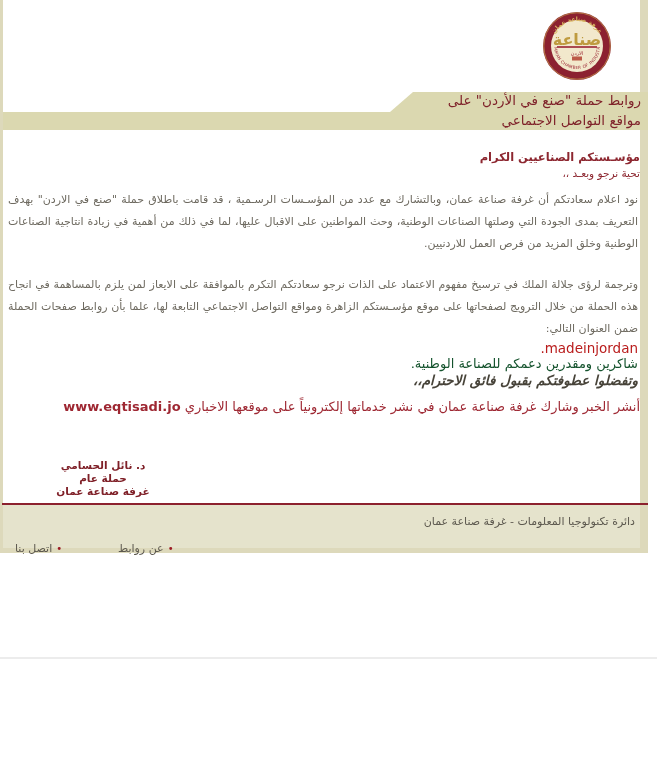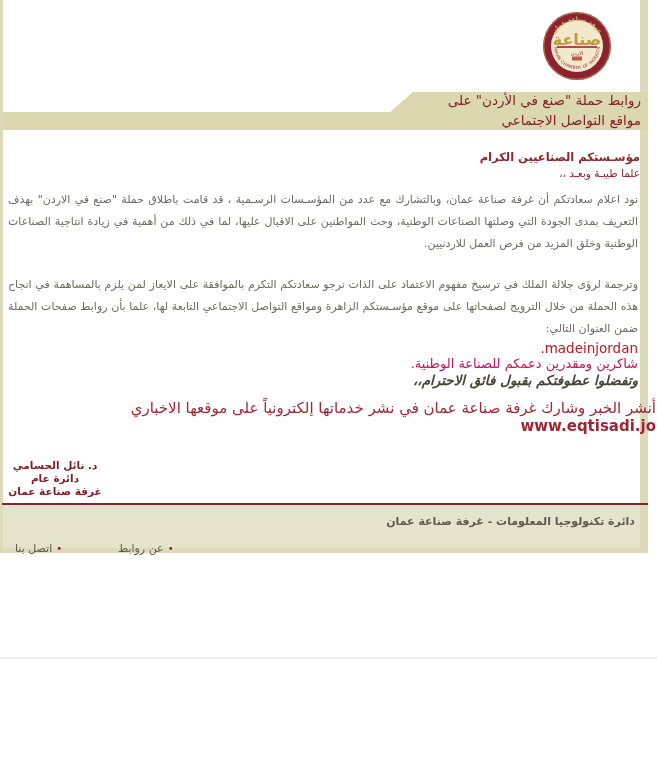--- a/index.html
+++ b/index.html
@@ -31,35 +31,35 @@
   
   .salutation{position:absolute;right:17px;top:150px;direction:rtl;color:#8d2730;font-size:11.5px;font-weight:bold;}
   .greeting{position:absolute;right:17px;top:167px;direction:rtl;color:#8d2730;font-size:10.5px;}
   .para{
     position:absolute;left:8px;right:19px;direction:rtl;text-align:justify;
     color:#6e6a60;font-size:11px;line-height:22px;
   }
   .para1{top:189px;height:90px;overflow:hidden;}
   .para2{top:274px;height:68px;overflow:hidden;}
   .campaign{position:absolute;right:19px;top:340px;direction:rtl;color:#b91c1c;font-size:13.5px;}
-  .thanks{position:absolute;right:19px;top:356px;direction:rtl;color:#be185d;font-size:13px;}
+  .thanks{position:absolute;right:19px;top:356px;direction:rtl;color:#14532d;font-size:13px;}
   .closing{position:absolute;right:19px;top:372px;direction:rtl;color:#474339;font-size:13.5px;font-weight:bold;font-style:italic;}
-  .news{position:absolute;right:1px;top:399px;direction:rtl;color:#9e2732;font-size:15px;}
+  .news{position:absolute;right:17px;top:399px;direction:rtl;color:#9e2732;font-size:13px;}
   .news .site{font-weight:bold;}
 
   
   .signature{
     position:absolute;left:4px;top:459px;width:102px;text-align:center;direction:rtl;
-    color:#7f2028;font-size:10.5px;line-height:13px;font-weight:bold;
+    color:#7f2028;font-size:10.5px;line-height:13px;font-weight:bold;padding-left:48px;
   }
 
   
   .hr-line{position:absolute;left:2px;top:503px;width:646px;height:2px;background:#8c212e;}
   .footer-band{position:absolute;left:3px;top:505px;width:637px;height:43px;background:#e5e3cc;}
-  .footer-dept{position:absolute;right:22px;top:515px;direction:rtl;color:#5c584e;font-size:11px;font-weight:bold;}
+  .footer-dept{position:absolute;right:22px;top:515px;direction:rtl;color:#5c584e;font-size:11px;}
   .footer-link{position:absolute;top:542px;direction:rtl;font-size:11px;color:#5c584e;cursor:pointer;white-space:nowrap;text-align:center;}
   .footer-link .bullet{color:#9b1b24;margin-left:4px;font-size:10px;}
   .link-about{left:118px;}
   .link-contact{left:15px;}
 
   .faint-line{position:absolute;left:0;top:657px;width:657px;height:2px;background:#ececec;}
 </style>
 </head>
 <body>
 
@@ -92,37 +92,37 @@
   </div>
 
   <div class="title-strip"></div>
   <div class="title-box"></div>
   <div class="title-text">
     <div>روابط حملة "صنع في الأردن" على</div>
     <div>مواقع التواصل الاجتماعي</div>
   </div>
 
   <div class="salutation">مؤسـستكم الصناعيين الكرام</div>
-  <div class="greeting">علما طيبـة وبعـد ،،</div>
+  <div class="greeting">تحية نرجو وبعـد ،،</div>
 
   <div class="para para1">نود اعلام سعادتكم أن غرفة صناعة عمان، وبالتشارك مع عدد من المؤسـسات الرسـمية ، قد قامت باطلاق حملة "صنع في الاردن"  بهدف التعريف بمدى الجودة التي وصلتها الصناعات الوطنية، وحث المواطنين على الاقبال عليها، لما في ذلك من أهمية في زيادة انتاجية الصناعات الوطنية وخلق المزيد من فرص العمل للاردنيين.</div>
   <div class="para para2">وترجمة لرؤى جلالة الملك في ترسيخ مفهوم الاعتماد على الذات  نرجو سعادتكم التكرم بالموافقة على الايعاز لمن يلزم بالمساهمة في انجاح هذه الحملة من خلال الترويج لصفحاتها على موقع مؤسـستكم الزاهرة ومواقع التواصل الاجتماعي التابعة لها، علما بأن روابط صفحات الحملة ضمن العنوان التالي:</div>
   <div class="campaign">madeinjordan.</div>
 
   <div class="thanks">شاكرين ومقدرين دعمكم للصناعة الوطنية.</div>
   <div class="closing">وتفضلوا عطوفتكم بقبول فائق الاحترام،،</div>
 
   <div class="news">
     <span>أنشر الخبر وشارك غرفة صناعة عمان في نشر خدماتها إلكترونياً على موقعها الاخباري</span>
     <span class="site">www.eqtisadi.jo</span>
   </div>
 
   <div class="signature">
     <div>د. نائل الحسامي</div>
-    <div>دائرة عام</div>
+    <div>حملة عام</div>
     <div>غرفة صناعة عمان</div>
   </div>
 
   <div class="hr-line"></div>
   <div class="footer-band"></div>
   <div class="footer-dept">دائرة تكنولوجيا المعلومات - غرفة صناعة عمان</div>
 
   <div class="footer-link link-about">
     <span class="bullet">•</span><span>عن روابط</span>
   </div>

